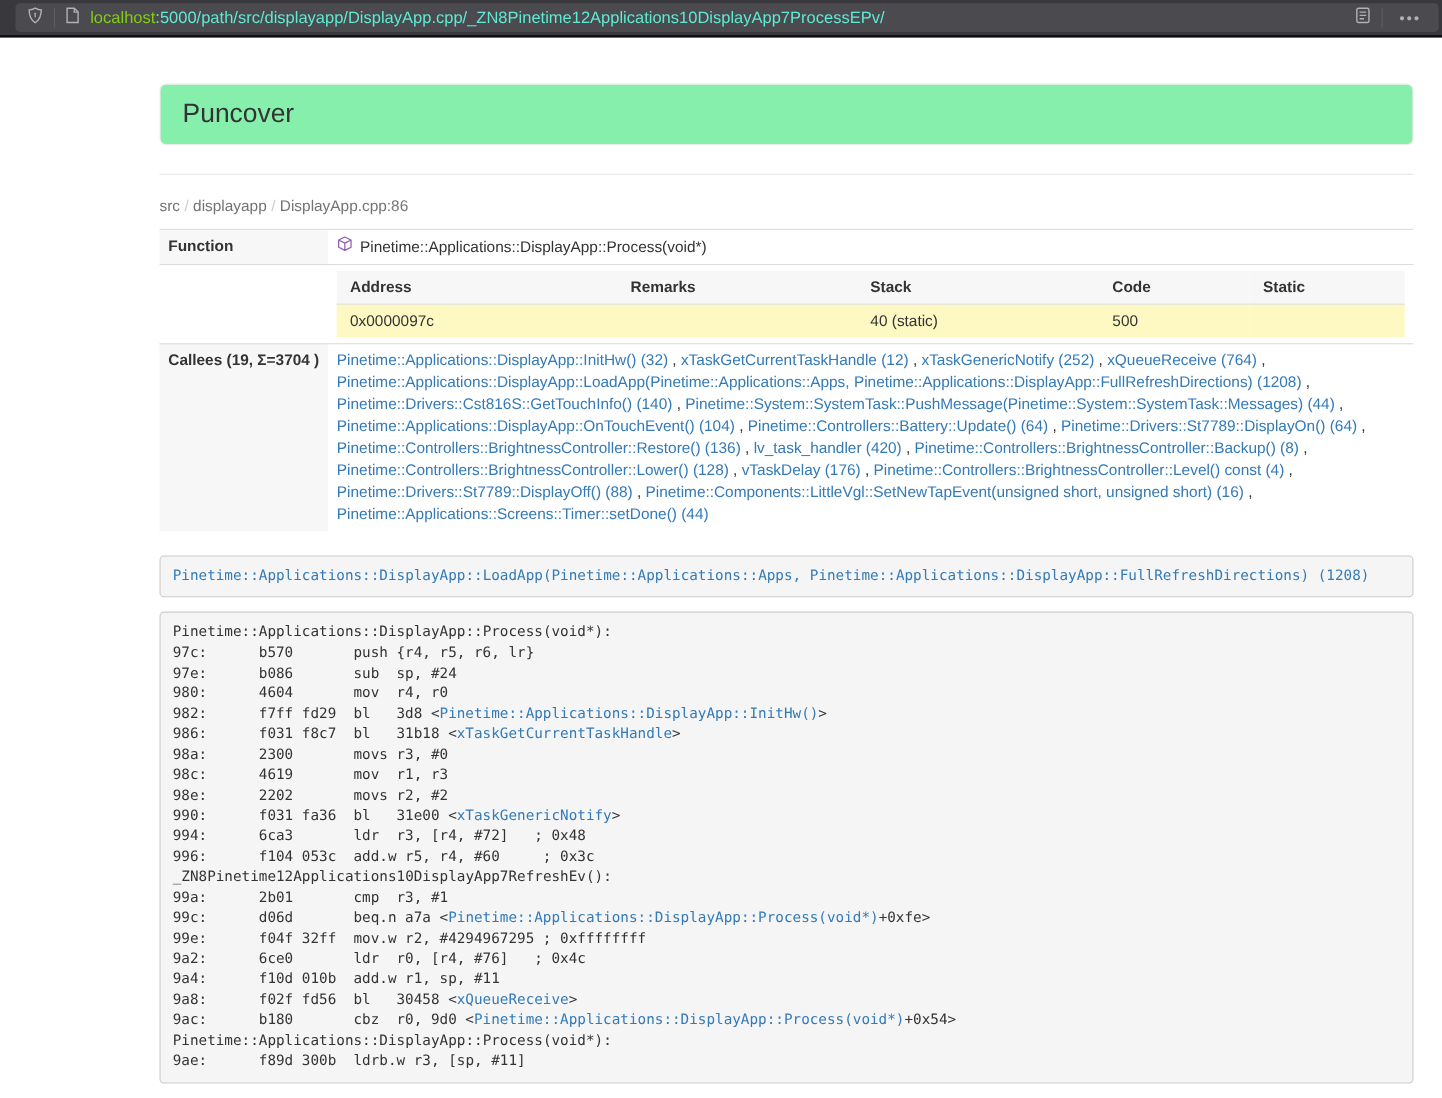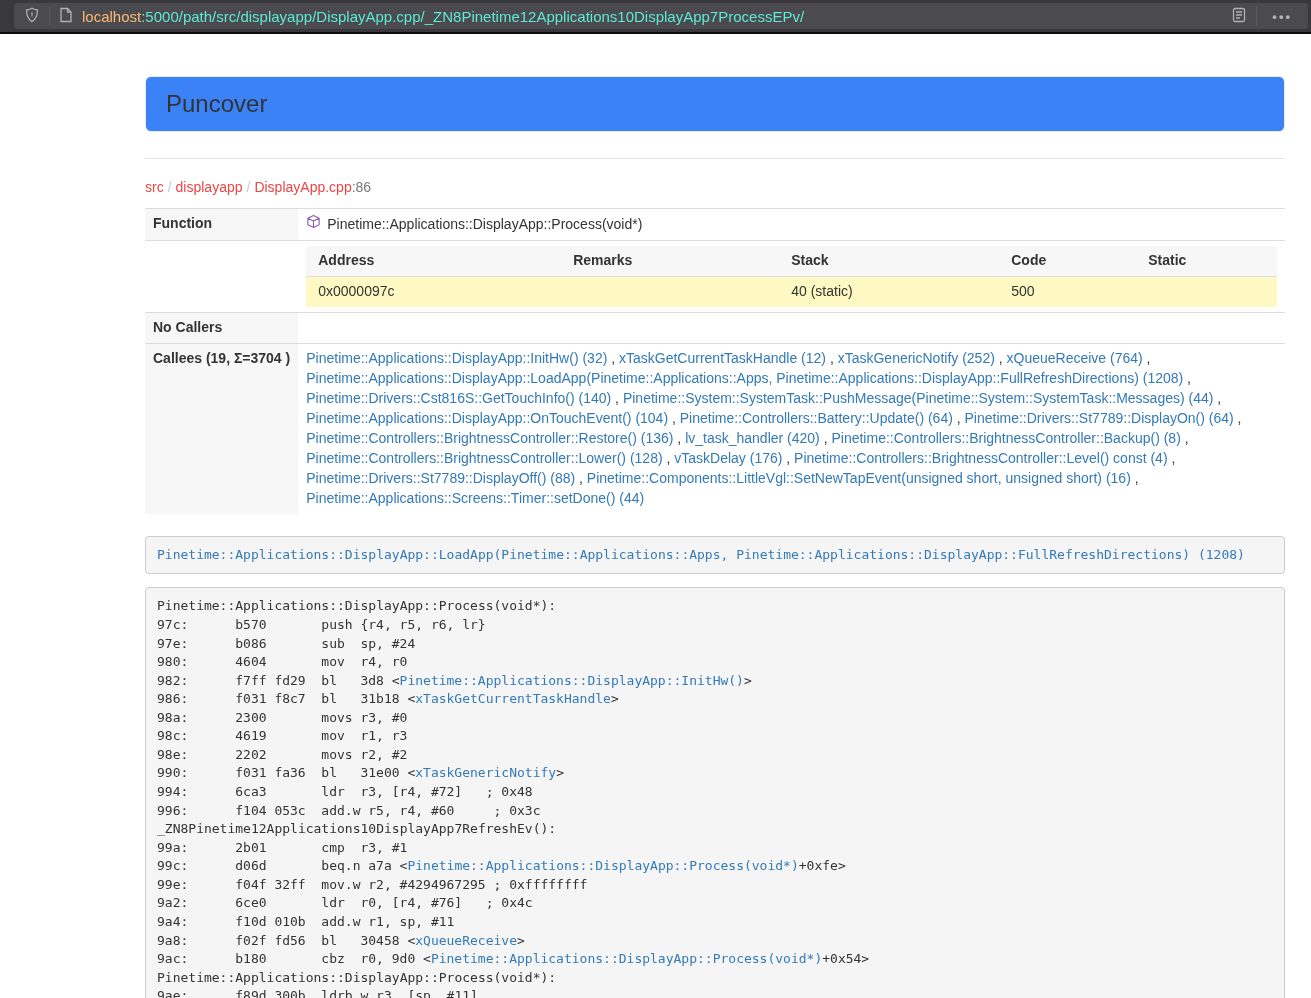--- a/index.html
+++ b/index.html
@@ -8,35 +8,35 @@
 
   
   .chrome { height: 34px; background: #38383d; border-bottom: 2px solid #0c0c0d;
             display: flex; align-items: center; }
   .urlbar { flex: 1; height: 26px; margin: 0 3px 0 14px; background: #4a4a4f;
             border-radius: 4px; display: flex; align-items: center; padding: 0 10px;
             color: #b1b1b3; font-size: 15px; }
   .urlbar svg { flex: none; }
   .vsep { width: 1px; height: 18px; background: #5c5c61; margin: 0 9px; flex: none; }
   .url-text { margin-left: 9px; white-space: nowrap; overflow: hidden; flex: 1; }
-  .url-host { color: #fdba74; }
+  .url-host { color: #84cc16; }
   .url-rest { color: #5eead4; }
   .dots { color: #b1b1b3; font-weight: bold; letter-spacing: 2px; font-size: 13px; padding: 0 6px; }
 
   
   .container { width: 1140px; margin-left: 145px; padding-top: 42px; }
 
-  .jumbotron { background: #3b82f6; border: 1px solid #ececec; border-radius: 6px;
+  .jumbotron { background: #86efac; border: 1px solid #ececec; border-radius: 6px;
                padding: 13px 20px; margin-bottom: 26px; }
   .jumbotron h1 { font-size: 24px; font-weight: normal; color: #333; }
 
   hr.rule { border: none; border-top: 1px solid #e5e5e5; margin: 0 0 20px 0; }
 
   .breadcrumb { margin-bottom: 13px; font-size: 14px; }
-  .breadcrumb a { color: #ef4444; text-decoration: none; }
+  .breadcrumb a { color: #737373; text-decoration: none; }
   .breadcrumb .sep { color: #ccc; padding: 0 4px; }
   .breadcrumb .suffix { color: #777; }
 
   table.fn { width: 100%; border-collapse: collapse; font-size: 14px; }
   table.fn th, table.fn td { text-align: left; vertical-align: top;
         padding: 5px 8px; border-top: 1px solid #ddd; line-height: 1.42857; }
   table.fn th { background: #f7f7f7; font-weight: bold; white-space: nowrap; }
   table.fn td.headcol { width: 139px; }
   th.rowhead { width: 139px; }
   td.subtable-cell { padding: 0; }
@@ -137,24 +137,20 @@
                   <td class="col-remarks"></td>
                   <td class="col-stack">40 (static)</td>
                   <td class="col-code">500</td>
                   <td class="col-static"></td>
                 </tr>
         </tbody>
             </table>
       </td>
     </tr>
     <tr>
-      <th class="rowhead">No Callers</th>
-      <td></td>
-    </tr>
-    <tr>
       <th class="rowhead">Callees (19, Σ=3704 )</th>
       <td class="callees"><a href="#">Pinetime::Applications::DisplayApp::InitHw() (32)</a> , <a href="#">xTaskGetCurrentTaskHandle (12)</a> , <a href="#">xTaskGenericNotify (252)</a> , <a href="#">xQueueReceive (764)</a> , <a href="#">Pinetime::Applications::DisplayApp::LoadApp(Pinetime::Applications::Apps, Pinetime::Applications::DisplayApp::FullRefreshDirections) (1208)</a> , <a href="#">Pinetime::Drivers::Cst816S::GetTouchInfo() (140)</a> , <a href="#">Pinetime::System::SystemTask::PushMessage(Pinetime::System::SystemTask::Messages) (44)</a> , <a href="#">Pinetime::Applications::DisplayApp::OnTouchEvent() (104)</a> , <a href="#">Pinetime::Controllers::Battery::Update() (64)</a> , <a href="#">Pinetime::Drivers::St7789::DisplayOn() (64)</a> , <a href="#">Pinetime::Controllers::BrightnessController::Restore() (136)</a> , <a href="#">lv_task_handler (420)</a> , <a href="#">Pinetime::Controllers::BrightnessController::Backup() (8)</a> , <a href="#">Pinetime::Controllers::BrightnessController::Lower() (128)</a> , <a href="#">vTaskDelay (176)</a> , <a href="#">Pinetime::Controllers::BrightnessController::Level() const (4)</a> , <a href="#">Pinetime::Drivers::St7789::DisplayOff() (88)</a> , <a href="#">Pinetime::Components::LittleVgl::SetNewTapEvent(unsigned short, unsigned short) (16)</a> , <a href="#">Pinetime::Applications::Screens::Timer::setDone() (44)</a></td>
     </tr>
   </tbody>
     </table>
 
   <div class="codebox first"><a href="#">Pinetime::Applications::DisplayApp::LoadApp(Pinetime::Applications::Apps, Pinetime::Applications::DisplayApp::FullRefreshDirections) (1208)</a></div>
 
   <div class="codebox asm" id="asm"><div class="asm-line"><span class="asm-label">Pinetime::Applications::DisplayApp::Process(void*):</span></div><div class="asm-line"><span class="addr">97c:</span><span class="opcode">b570</span><span class="mnem">push</span>{r4, r5, r6, lr}</div><div class="asm-line"><span class="addr">97e:</span><span class="opcode">b086</span><span class="mnem">sub</span>sp, #24</div><div class="asm-line"><span class="addr">980:</span><span class="opcode">4604</span><span class="mnem">mov</span>r4, r0</div><div class="asm-line"><span class="addr">982:</span><span class="opcode">f7ff fd29</span><span class="mnem">bl</span>3d8 &lt;<a href="#">Pinetime::Applications::DisplayApp::InitHw()</a>&gt;</div><div class="asm-line"><span class="addr">986:</span><span class="opcode">f031 f8c7</span><span class="mnem">bl</span>31b18 &lt;<a href="#">xTaskGetCurrentTaskHandle</a>&gt;</div><div class="asm-line"><span class="addr">98a:</span><span class="opcode">2300</span><span class="mnem">movs</span>r3, #0</div><div class="asm-line"><span class="addr">98c:</span><span class="opcode">4619</span><span class="mnem">mov</span>r1, r3</div><div class="asm-line"><span class="addr">98e:</span><span class="opcode">2202</span><span class="mnem">movs</span>r2, #2</div><div class="asm-line"><span class="addr">990:</span><span class="opcode">f031 fa36</span><span class="mnem">bl</span>31e00 &lt;<a href="#">xTaskGenericNotify</a>&gt;</div><div class="asm-line"><span class="addr">994:</span><span class="opcode">6ca3</span><span class="mnem">ldr</span>r3, [r4, #72]   ; 0x48</div><div class="asm-line"><span class="addr">996:</span><span class="opcode">f104 053c</span><span class="mnem">add.w</span>r5, r4, #60     ; 0x3c</div><div class="asm-line"><span class="asm-label">_ZN8Pinetime12Applications10DisplayApp7RefreshEv():</span></div><div class="asm-line"><span class="addr">99a:</span><span class="opcode">2b01</span><span class="mnem">cmp</span>r3, #1</div><div class="asm-line"><span class="addr">99c:</span><span class="opcode">d06d</span><span class="mnem">beq.n</span>a7a &lt;<a href="#">Pinetime::Applications::DisplayApp::Process(void*)</a>+0xfe&gt;</div><div class="asm-line"><span class="addr">99e:</span><span class="opcode">f04f 32ff</span><span class="mnem">mov.w</span>r2, #4294967295 ; 0xffffffff</div><div class="asm-line"><span class="addr">9a2:</span><span class="opcode">6ce0</span><span class="mnem">ldr</span>r0, [r4, #76]   ; 0x4c</div><div class="asm-line"><span class="addr">9a4:</span><span class="opcode">f10d 010b</span><span class="mnem">add.w</span>r1, sp, #11</div><div class="asm-line"><span class="addr">9a8:</span><span class="opcode">f02f fd56</span><span class="mnem">bl</span>30458 &lt;<a href="#">xQueueReceive</a>&gt;</div><div class="asm-line"><span class="addr">9ac:</span><span class="opcode">b180</span><span class="mnem">cbz</span>r0, 9d0 &lt;<a href="#">Pinetime::Applications::DisplayApp::Process(void*)</a>+0x54&gt;</div><div class="asm-line"><span class="asm-label">Pinetime::Applications::DisplayApp::Process(void*):</span></div><div class="asm-line"><span class="addr">9ae:</span><span class="opcode">f89d 300b</span><span class="mnem">ldrb.w</span>r3, [sp, #11]</div></div>
 

